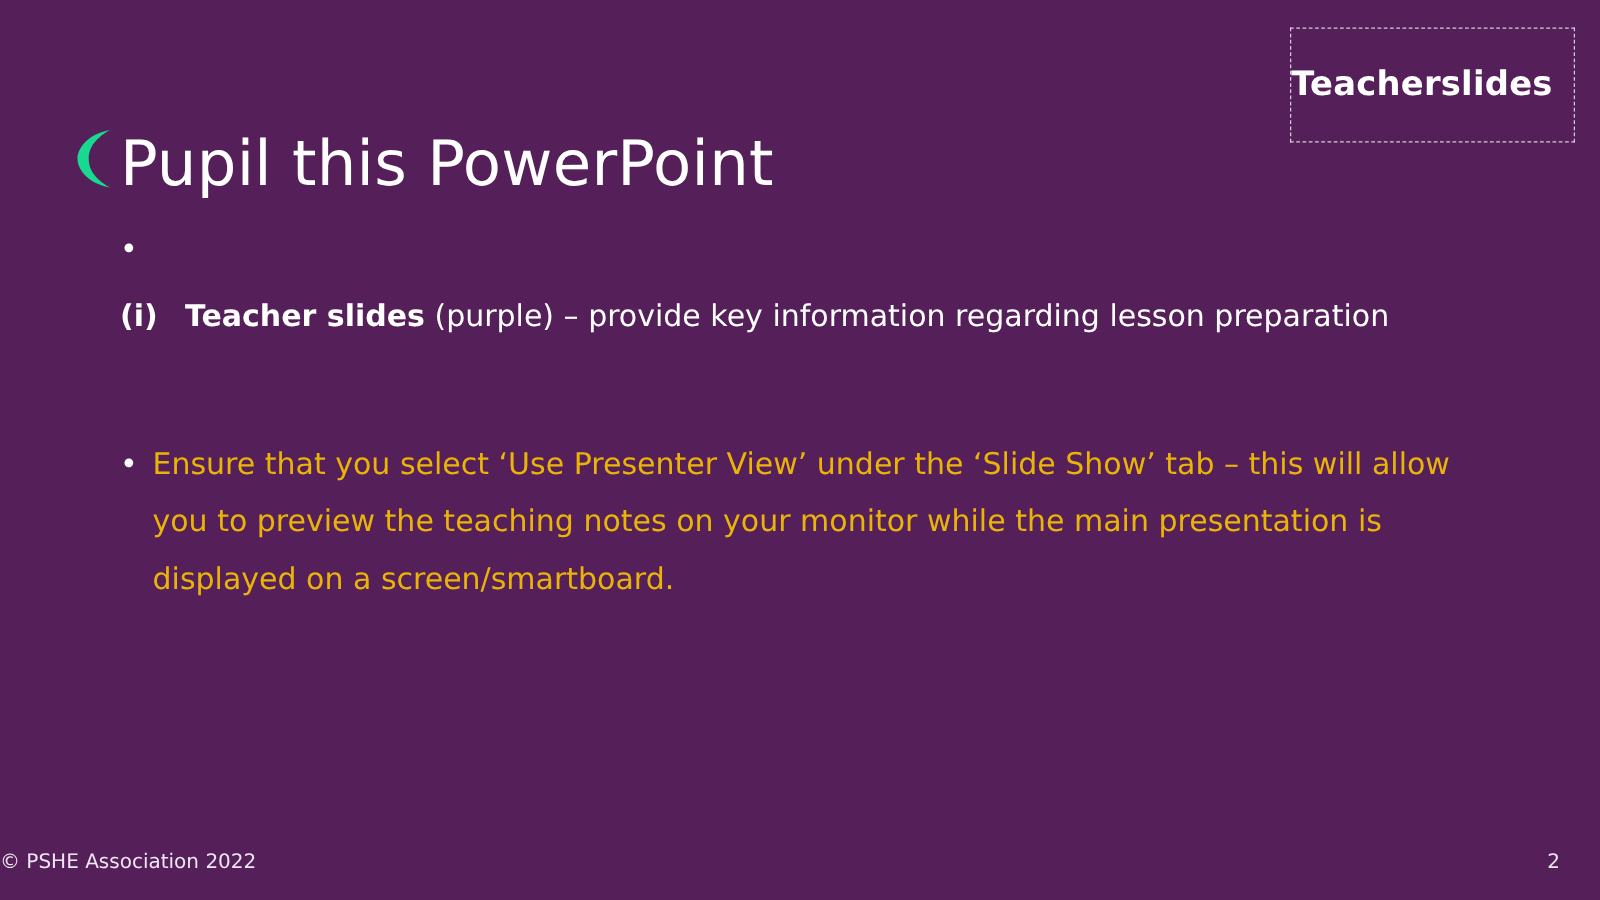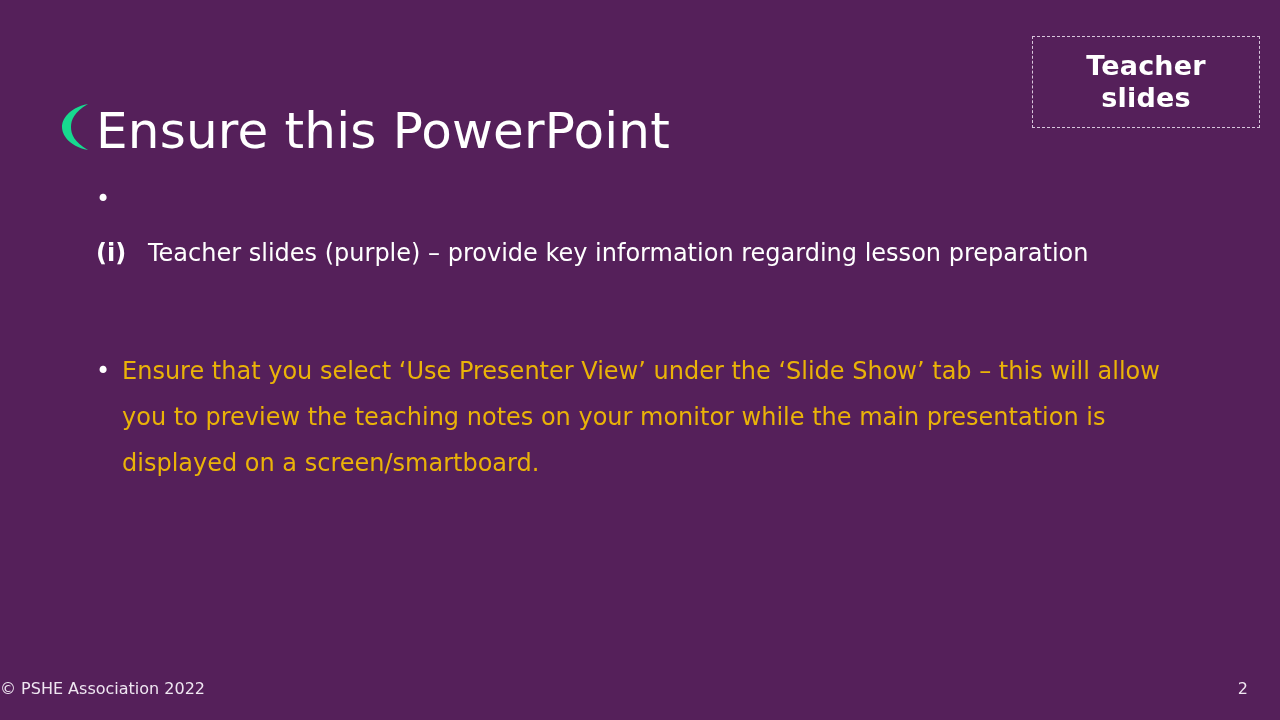--- a/index.html
+++ b/index.html
@@ -18,28 +18,27 @@
     position: relative;
     width: 1280px;
     height: 720px;
     background: #55205a;
   }
 
   
   .badge {
     position: absolute;
     right: 20px;
-    top: 36px;
+    top: 22px;
     width: 226px;
     height: 90px;
     border: 1px dashed #d8c6dc;
     display: flex;
-    flex-direction: column;
+    flex-direction: row;
     align-items: center;
-    justify-content: center;
     line-height: 1.18;
   }
   .badge .badge-line {
     font-size: 27px;
     font-weight: bold;
     color: #ffffff;
     letter-spacing: 0.2px;
   }
 
   
@@ -99,21 +98,21 @@
     line-height: 46px;
     color: #ffffff;
   }
   .num-text {
     font-size: 24px;
     line-height: 46px;
     color: #ffffff;
     max-width: 1030px;
   }
   .num-text b {
-    font-weight: normal;
+    font-weight: bold;
   }
   .spacer {
     height: 60px;
   }
   .para-row {
     display: flex;
     align-items: flex-start;
   }
   .para-text {
     font-size: 24px;
@@ -148,21 +147,21 @@
     <span class="badge-line">Teacher</span>
     <span class="badge-line">slides</span>
   </div>
 
   <div class="arc-mark">
     <svg width="34" height="54" viewBox="0 0 34 54" xmlns="http://www.w3.org/2000/svg">
       <path d="M30 4 C 10 8, 4 20, 4 27 C 4 34, 10 46, 30 50 C 16 42, 13 34, 13 27 C 13 20, 16 12, 30 4 Z" fill="#17d98f"></path>
     </svg>
   </div>
 
-  <h1 class="title">Ensure this PowerPoint</h1>
+  <h1 class="title">Pupil this PowerPoint</h1>
 
   <div class="body">
 
     <div class="bullet-row">
       <span class="bullet-dot">•</span>
     </div>
 
     <div class="num-row">
       <span class="num-label">(i)</span>
       <span class="num-text"><b>Teacher slides</b><span> (purple) – provide key information regarding lesson preparation</span></span>

